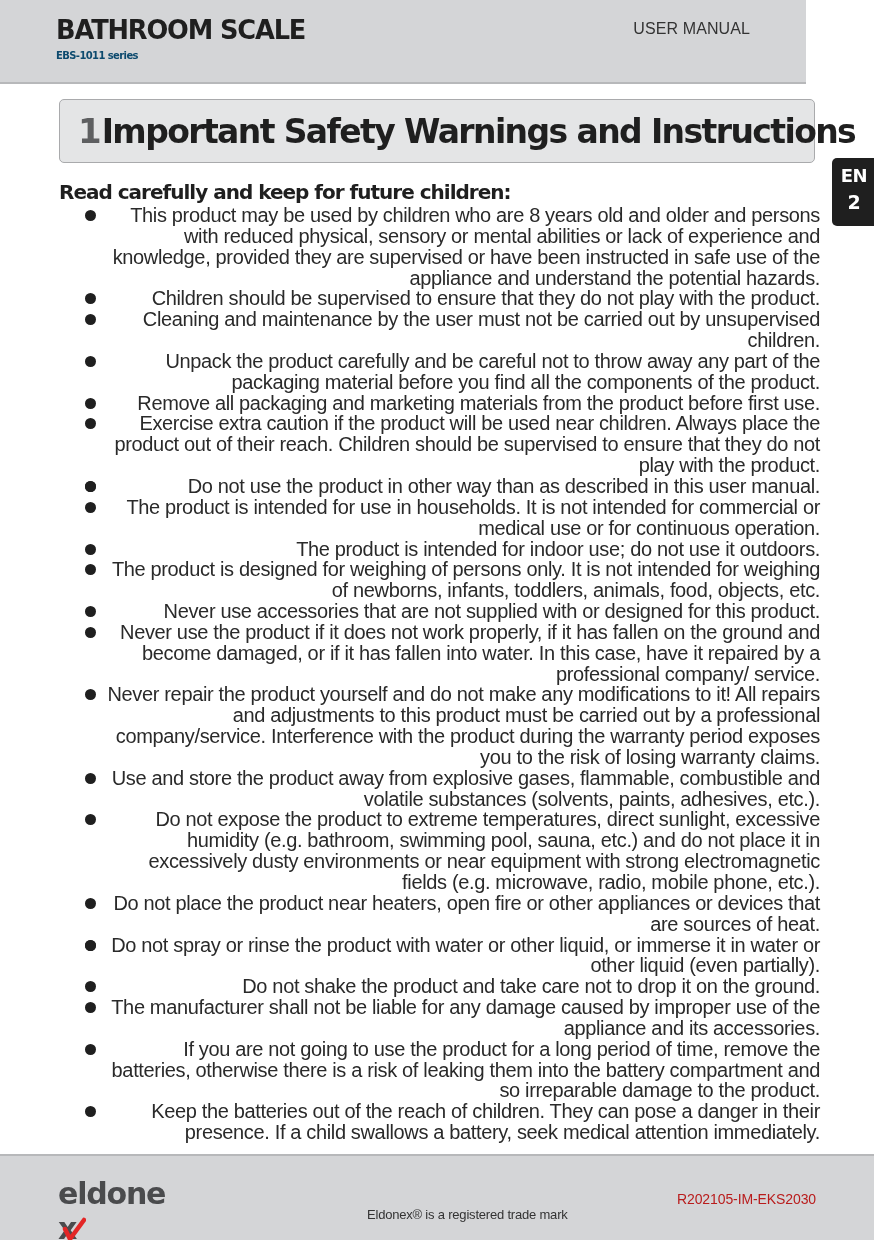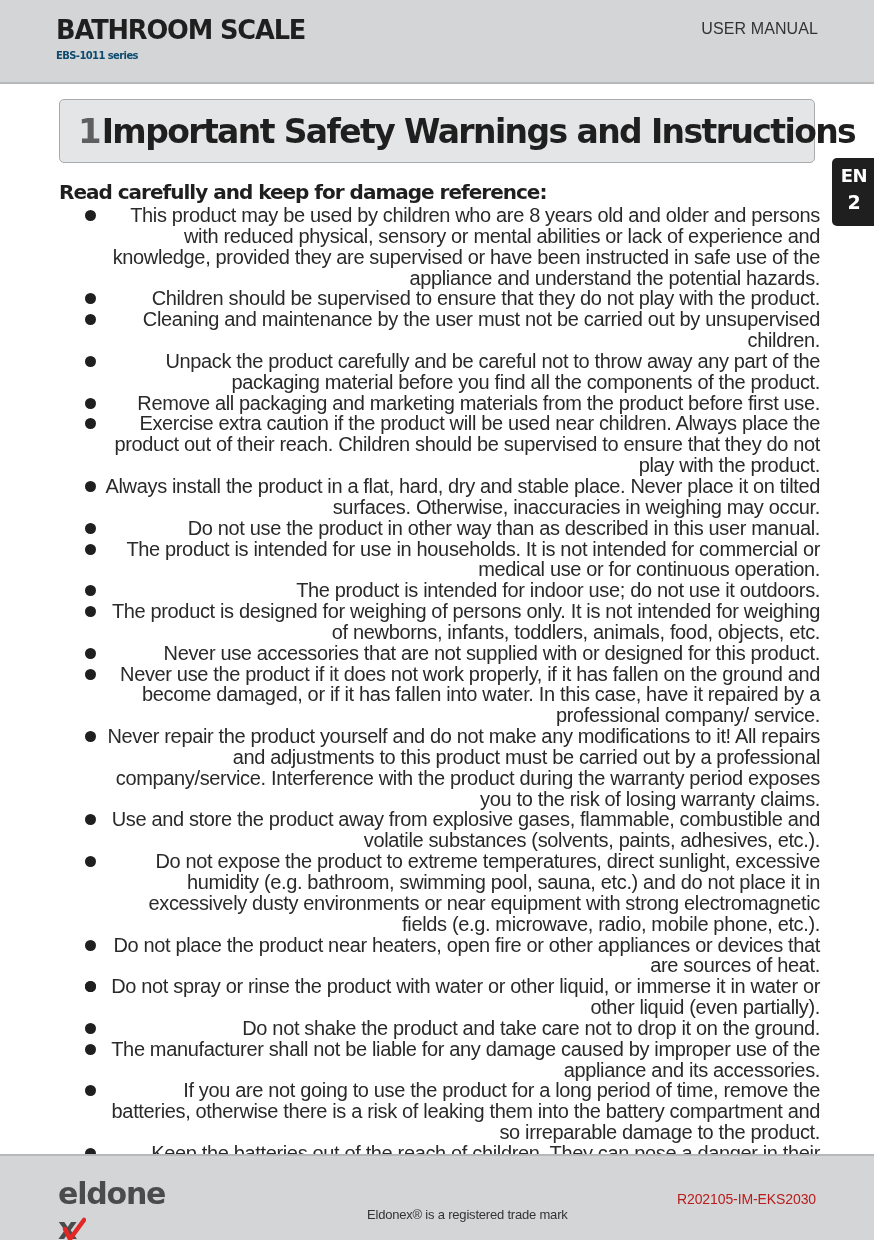--- a/index.html
+++ b/index.html
@@ -1,20 +1,20 @@
 <!DOCTYPE html>
 <html><head>
   <meta charset="utf-8">
   <style>
     * { margin: 0; padding: 0; box-sizing: border-box; }
     html, body { width: 874px; height: 1240px; background: #ffffff; overflow: hidden; }
     body { position: relative; font-family: "Liberation Sans", sans-serif; color: #1e1e1e; }
 
     .header {
-      position: absolute; left: 0; top: 0; width: 874px; height: 84px;
+      position: absolute; left: 0; top: 0; width: 806px; height: 84px;
       background: #d4d5d7; border-bottom: 2px solid #b7b8ba;
     }
     .header .product-title {
       position: absolute; left: 56px; top: 14px;
       font-family: "DejaVu Sans", sans-serif; font-weight: bold; font-size: 27px;
       letter-spacing: -1.2px; color: #1f1f1f; transform: scaleX(0.95); transform-origin: left;
     }
     .header .product-series {
       position: absolute; left: 56px; top: 50px;
       font-family: "DejaVu Sans", sans-serif; font-weight: bold; font-size: 10px;
@@ -98,30 +98,30 @@
 <div class="title-box">
   <span class="section-num">1</span>
   <span class="section-title">Important Safety Warnings and Instructions</span>
 </div>
 
 <div class="lang-tab">
   <span class="lang">EN</span>
   <span class="page">2</span>
 </div>
 
-<div class="subheading">Read carefully and keep for damage reference:</div>
+<div class="subheading">Read carefully and keep for future children:</div>
 
 <ul class="bullets">
   <li><span class="dot"></span><span>This product may be used by children who are 8 years old and older and persons with reduced physical, sensory or mental abilities or lack of experience and knowledge, provided they are supervised or have been instructed in safe use of the appliance and understand the potential hazards.</span></li>
   <li><span class="dot"></span><span>Children should be supervised to ensure that they do not play with the product.</span></li>
   <li><span class="dot"></span><span>Cleaning and maintenance by the user must not be carried out by unsupervised children.</span></li>
   <li><span class="dot"></span><span>Unpack the product carefully and be careful not to throw away any part of the packaging material before you find all the components of the product.</span></li>
   <li><span class="dot"></span><span>Remove all packaging and marketing materials from the product before first use.</span></li>
   <li><span class="dot"></span><span>Exercise extra caution if the product will be used near children. Always place the product out of their reach. Children should be supervised to ensure that they do not play with the product.</span></li>
-  <li><span class="dot"></span><span>Always install the product in a flat, hard, dry and stable place. Never place it on tilted surfaces. Otherwise, inaccuracies in weighing may occur.</span></li>
+  <li><span class="dot"></span></li>
   <li><span class="dot"></span><span>Do not use the product in other way than as described in this user manual.</span></li>
   <li><span class="dot"></span><span>The product is intended for use in households. It is not intended for commercial or medical use or for continuous operation.</span></li>
   <li><span class="dot"></span><span>The product is intended for indoor use; do not use it outdoors.</span></li>
   <li><span class="dot"></span><span>The product is designed for weighing of persons only. It is not intended for weighing of newborns, infants, toddlers, animals, food, objects, etc.</span></li>
   <li><span class="dot"></span><span>Never use accessories that are not supplied with or designed for this product.</span></li>
   <li><span class="dot"></span><span>Never use the product if it does not work properly, if it has fallen on the ground and become damaged, or if it has fallen into water. In this case, have it repaired by a professional company/ service.</span></li>
   <li><span class="dot"></span><span>Never repair the product yourself and do not make any modifications to it! All repairs and adjustments to this product must be carried out by a professional company/service. Interference with the product during the warranty period exposes you to the risk of losing warranty claims.</span></li>
   <li><span class="dot"></span><span>Use and store the product away from explosive gases, flammable, combustible and volatile substances (solvents, paints, adhesives, etc.).</span></li>
   <li><span class="dot"></span><span>Do not expose the product to extreme temperatures, direct sunlight, excessive humidity (e.g. bathroom, swimming pool, sauna, etc.) and do not place it in excessively dusty environments or near equipment with strong electromagnetic fields (e.g. microwave, radio, mobile phone, etc.).</span></li>
   <li><span class="dot"></span><span>Do not place the product near heaters, open fire or other appliances or devices that are sources of heat.</span></li>

